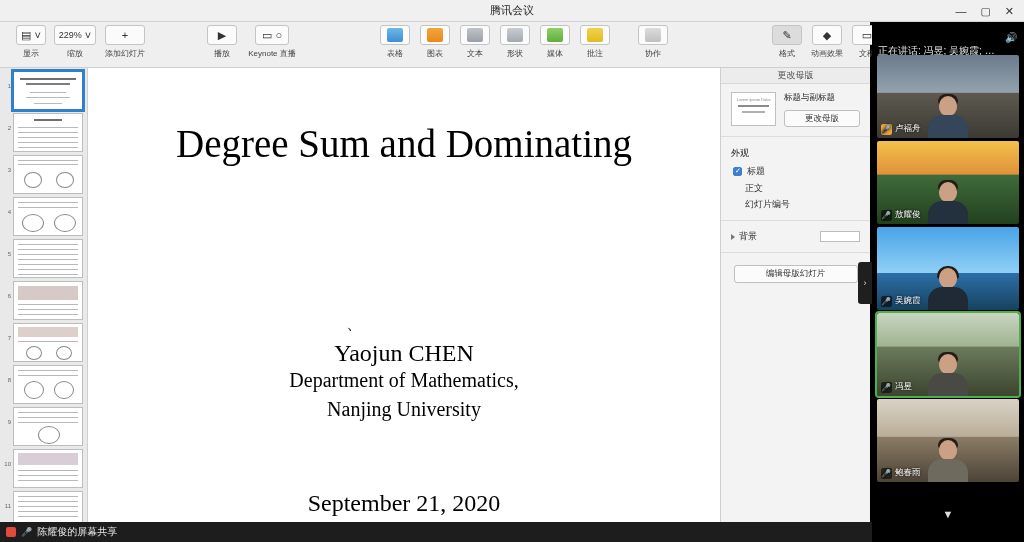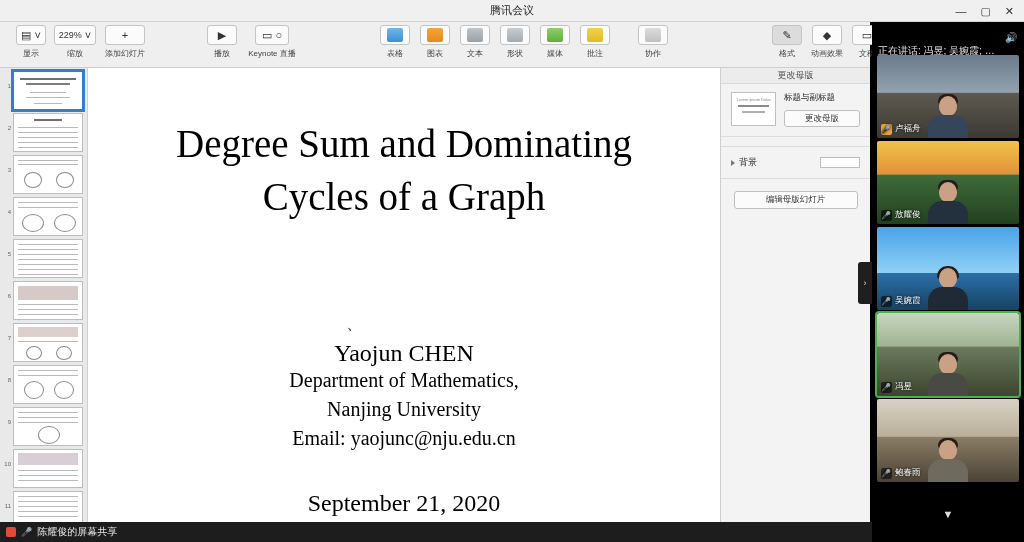--- a/index.html
+++ b/index.html
@@ -480,28 +480,26 @@
 
         </div>
       </div>
 
     </div>
 
     <div class="canvas-wrap">
       <div class="slide">
         <div class="s-title">
           <div>Degree Sum and Dominating</div>
-          <div>Cycles of a Graph</div>
         </div>
         <div class="s-comma">、</div>
         <div class="s-author">Yaojun  CHEN</div>
         <div class="s-dept">
           <div>Department of Mathematics,</div>
           <div>Nanjing University</div>
-          <div>Email: yaojunc@nju.edu.cn</div>
         </div>
         <div class="s-date">September 21, 2020</div>
       </div>
     </div>
 
     <div class="inspector">
       <div class="insp-tabs">
         <div class="insp-tab">更改母版</div>
       </div>
 
@@ -512,20 +510,29 @@
           <div style="position:absolute;left:5px;top:4px;font-size:4px;color:#888;">Lorem ipsum Dolor</div>
         </div>
         <div>
           <div class="master-name">标题与副标题</div>
           <div class="master-btn">更改母版</div>
         </div>
       </div>
 
       <div class="insp-divider"></div>
 
+      <div class="insp-sec">
+        <div class="insp-h">外观</div>
+        <div class="insp-row">
+          <div class="cb"></div>
+          <div>标题</div>
+        </div>
+        <div class="insp-sub">正文</div>
+        <div class="insp-sub">幻灯片编号</div>
+      </div>
 
       <div class="insp-divider"></div>
 
       <div class="disc-row">
         <div class="tri"></div>
         <div>背景</div>
         <div class="swatch"></div>
       </div>
 
       <div class="insp-divider"></div>

